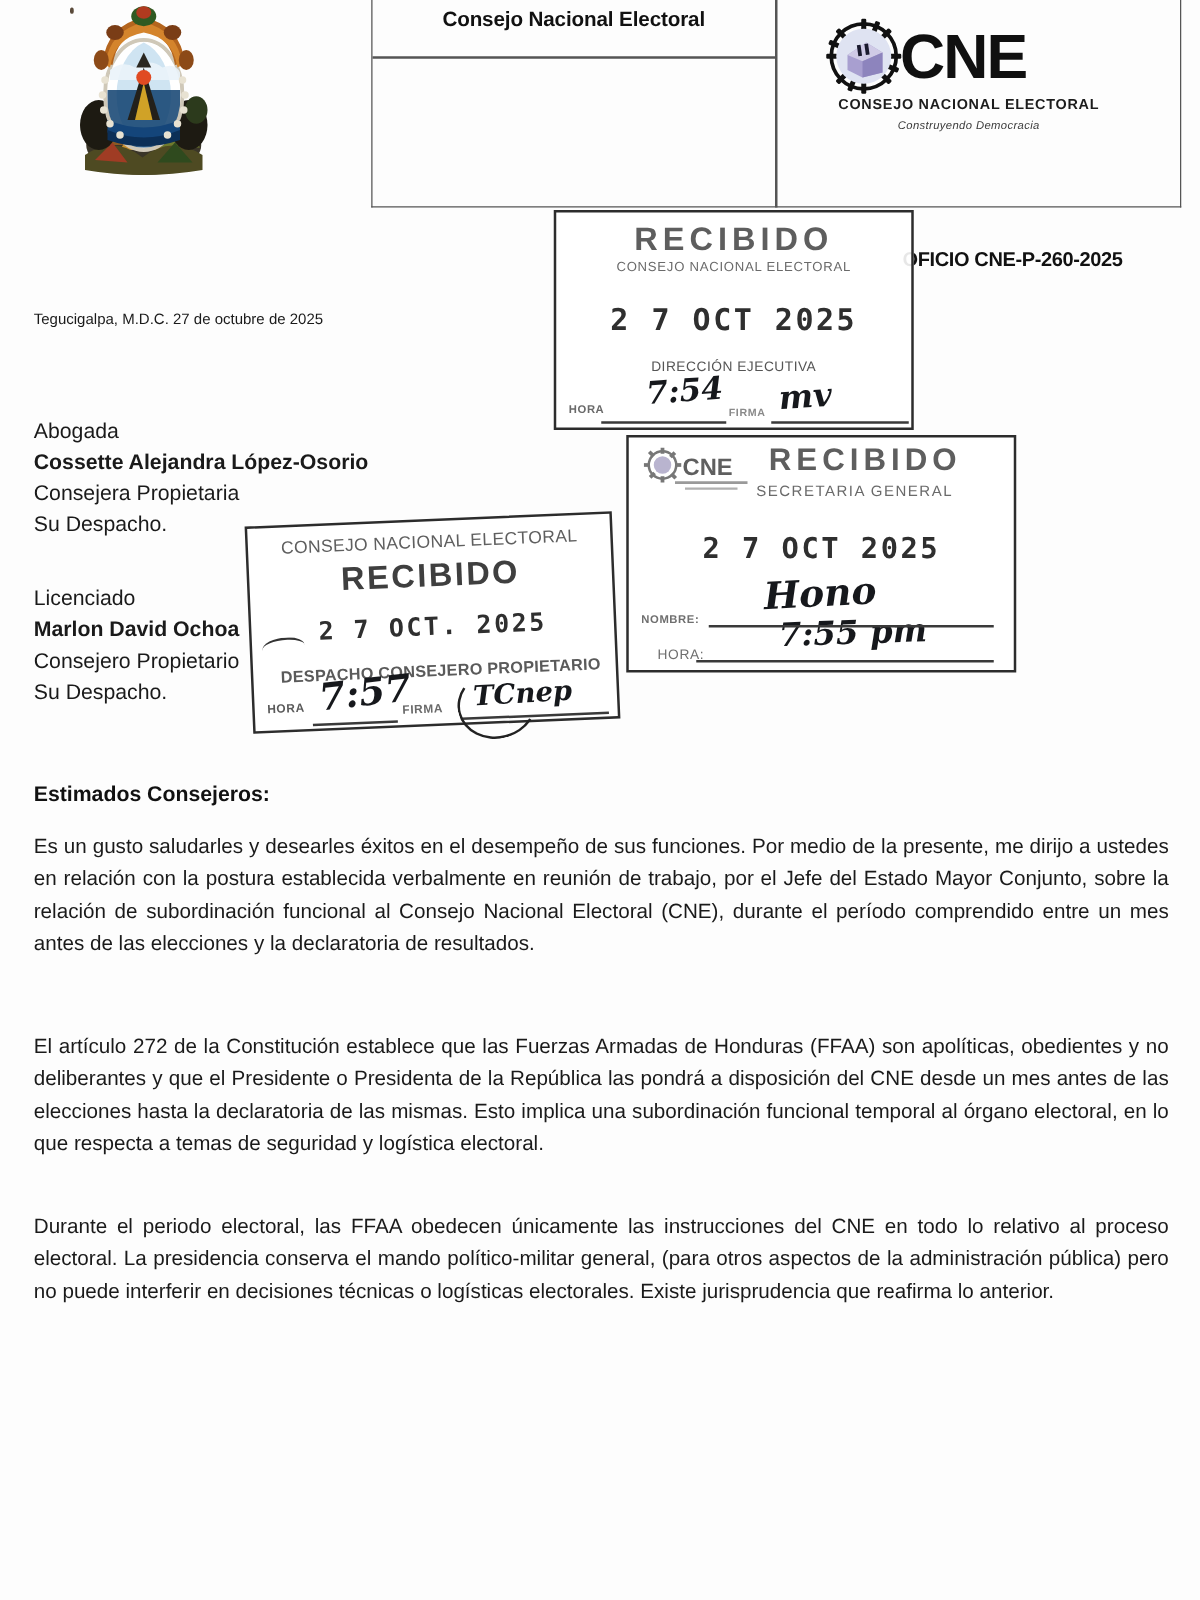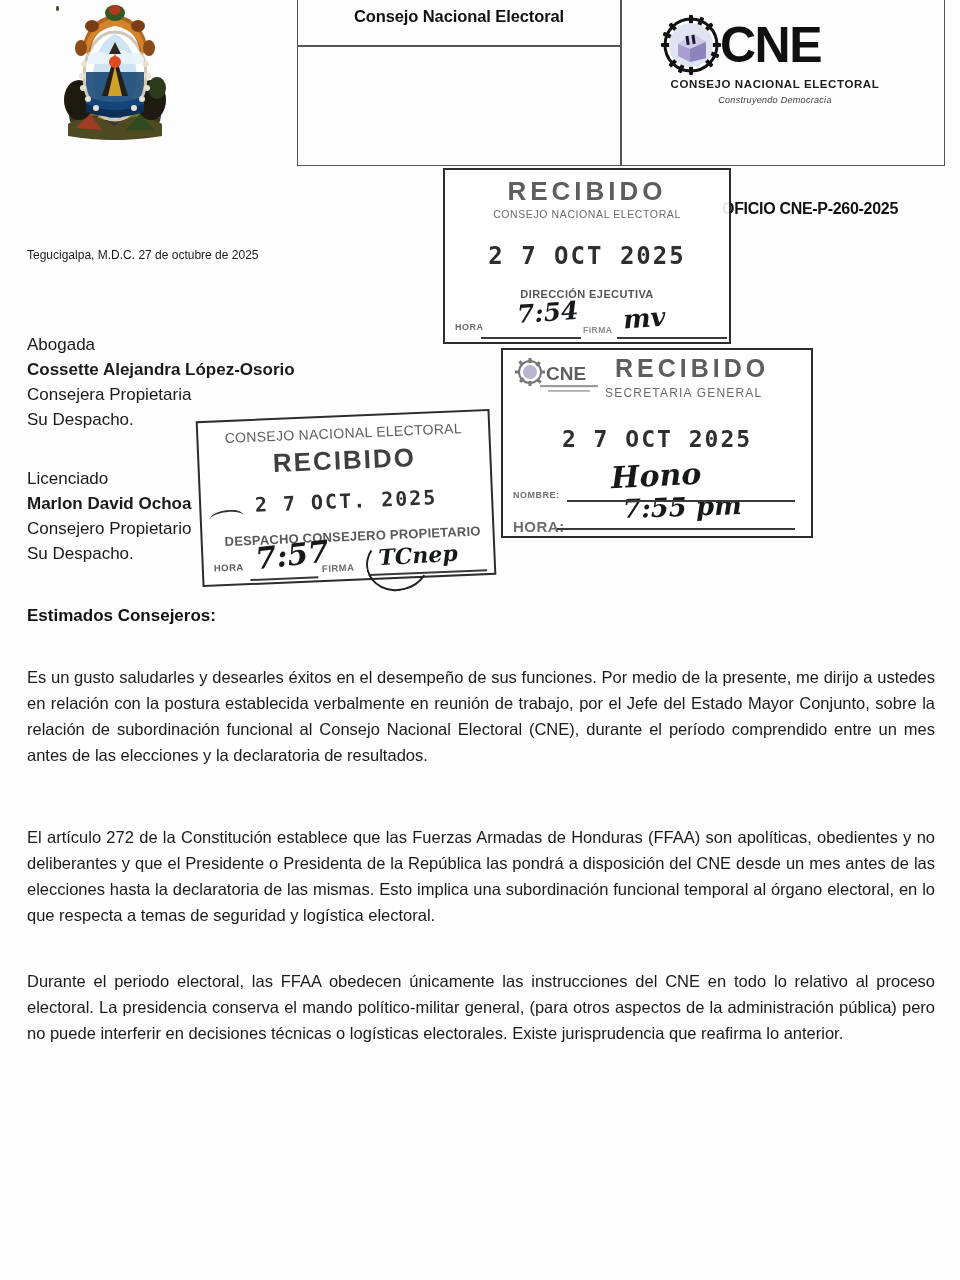--- a/index.html
+++ b/index.html
@@ -153,21 +153,21 @@
     line-height: 25px;
     color: #1a1a1a;
   }
   .addressee.a1 { top: 332px; }
   .addressee.a2 { top: 466px; }
   .addressee .nm { font-weight: bold; }
 
   .salutation {
     position: absolute;
     left: 27px;
-    top: 606px;
+    top: 626px;
     font-size: 17px;
     font-weight: bold;
     color: #111;
   }
 
   .para {
     position: absolute;
     left: 27px;
     width: 908px;
     font-size: 16.5px;
@@ -214,36 +214,36 @@
     position: absolute;
     height: 1.6px;
     background: #3a3a3a;
   }
 
   
   .s1 { left: 443px; top: 168px; width: 288px; height: 176px; }
   .s1 .l-recibido { position: absolute; left: 0; top: 6px; width: 100%; text-align: center; font-size: 26px; }
   .s1 .l-org { position: absolute; left: 0; top: 38px; width: 100%; text-align: center; font-size: 10.5px; }
   .s1 .l-date { position: absolute; left: 0; top: 72px; width: 100%; text-align: center; font-size: 24px; }
-  .s1 .l-dept { position: absolute; left: 0; top: 118px; width: 100%; text-align: center; font-size: 11px; font-weight: bold; color:#555; letter-spacing:0.4px; }
+  .s1 .l-dept { position: absolute; left: 0; top: 118px; width: 100%; text-align: center; font-size: 11px; font-weight: normal; color:#555; letter-spacing:0.4px; }
   .s1 .l-hora { position: absolute; left: 10px; top: 152px; font-size: 9px; font-weight: bold; color:#6a6a6a; letter-spacing:0.5px;}
   .s1 .l-firma { position: absolute; left: 138px; top: 155px; font-size: 8.5px; font-weight: bold; color:#8a8a8a; letter-spacing:0.5px;}
   .s1 .hw-hora { position: absolute; left: 72px; top: 128px; font-size: 25px; }
   .s1 .hw-firma { position: absolute; left: 178px; top: 133px; font-size: 26px; }
   .s1 .r1 { left: 36px; top: 167px; width: 100px; }
   .s1 .r2 { left: 172px; top: 167px; width: 110px; }
 
   
   .s2 { left: 501px; top: 348px; width: 312px; height: 190px; }
   .s2 .mini-logo { position: absolute; left: 12px; top: 8px; width: 90px; height: 38px; }
   .s2 .l-recibido { position: absolute; left: 112px; top: 4px; font-size: 25px; }
   .s2 .l-dept { position: absolute; left: 102px; top: 36px; font-size: 12px; color:#6a6a6a; letter-spacing: 1.2px; }
   .s2 .l-date { position: absolute; left: 0; top: 76px; width: 100%; text-align: center; font-size: 23px; }
   .s2 .l-nombre { position: absolute; left: 10px; top: 140px; font-size: 9px; font-weight: bold; color:#6f6f6f; letter-spacing: 0.5px; }
-  .s2 .l-hora { position: absolute; left: 10px; top: 168px; font-size: 15px; font-weight: bold; color:#6f6f6f; letter-spacing: 0.5px; }
+  .s2 .l-hora { position: absolute; left: 23px; top: 168px; font-size: 11px; font-weight: normal; color:#6f6f6f; letter-spacing: 0.5px; }
   .s2 .hw-nombre { position: absolute; left: 108px; top: 108px; font-size: 30px; transform: rotate(-3deg); }
   .s2 .hw-hora { position: absolute; left: 120px; top: 142px; font-size: 26px; transform: rotate(-2deg); }
   .s2 .r1 { left: 64px; top: 150px; width: 228px; }
   .s2 .r2 { left: 54px; top: 178px; width: 238px; }
 
   
   .s3 {
     left: 199px; top: 415px; width: 294px; height: 166px;
     transform: rotate(-2.4deg);
     transform-origin: center center;

